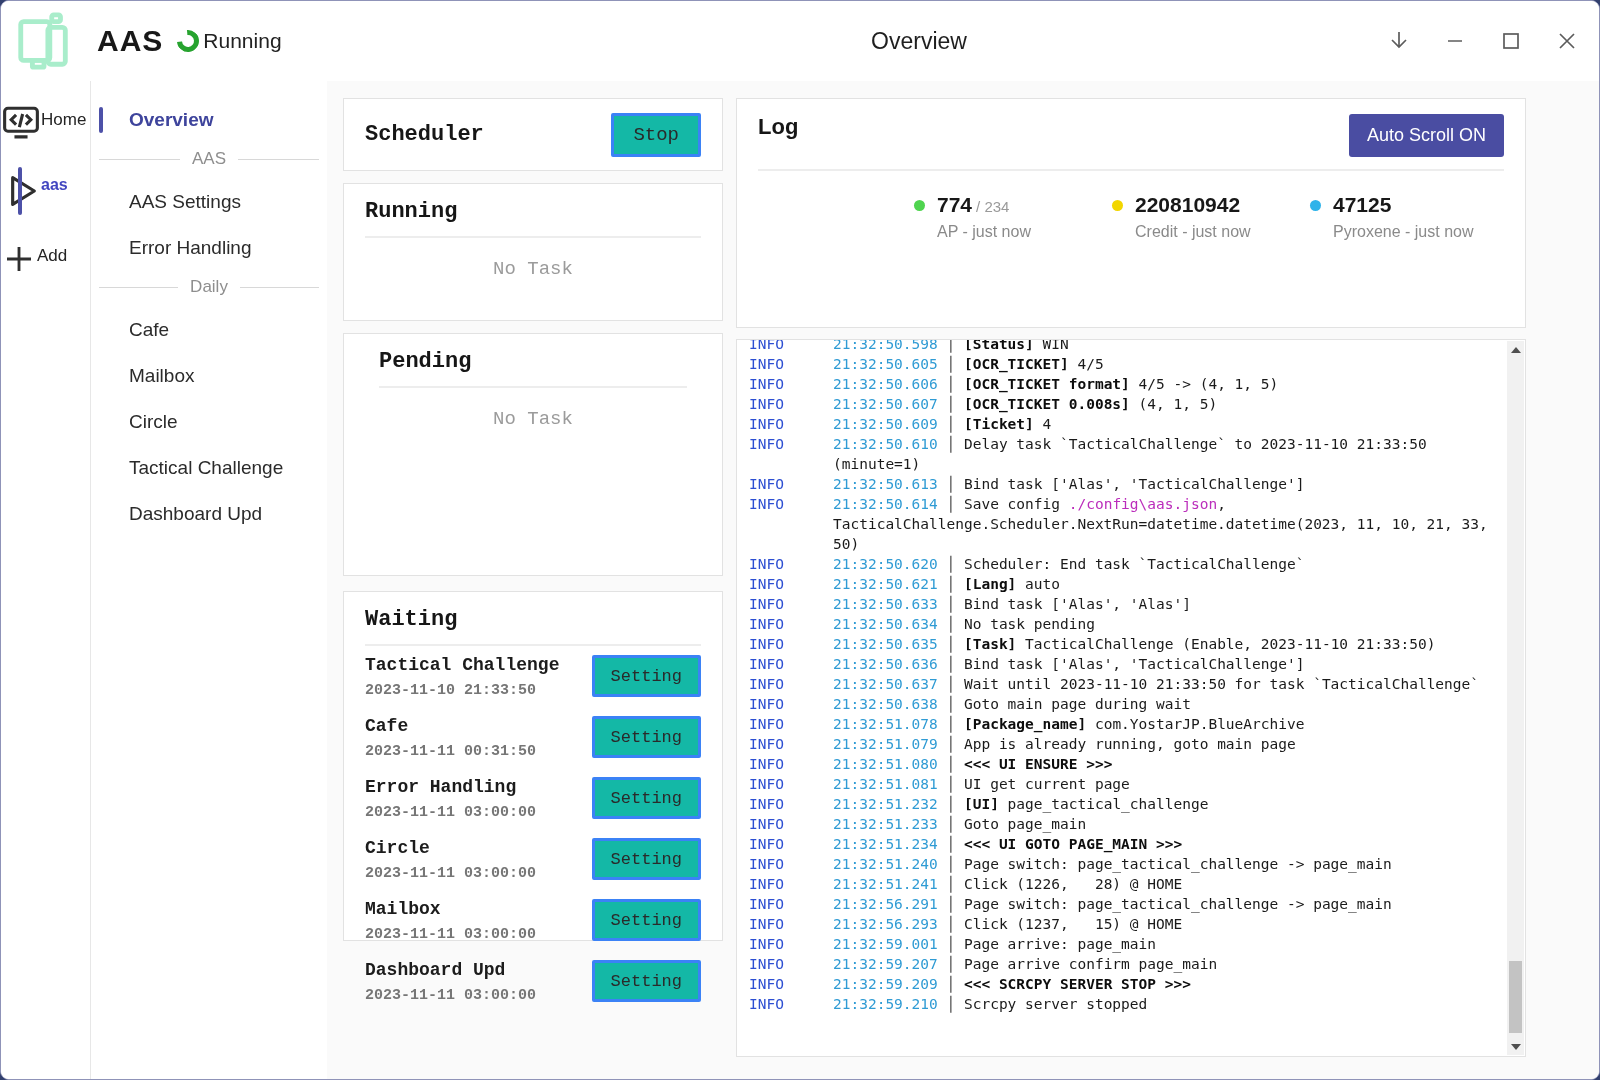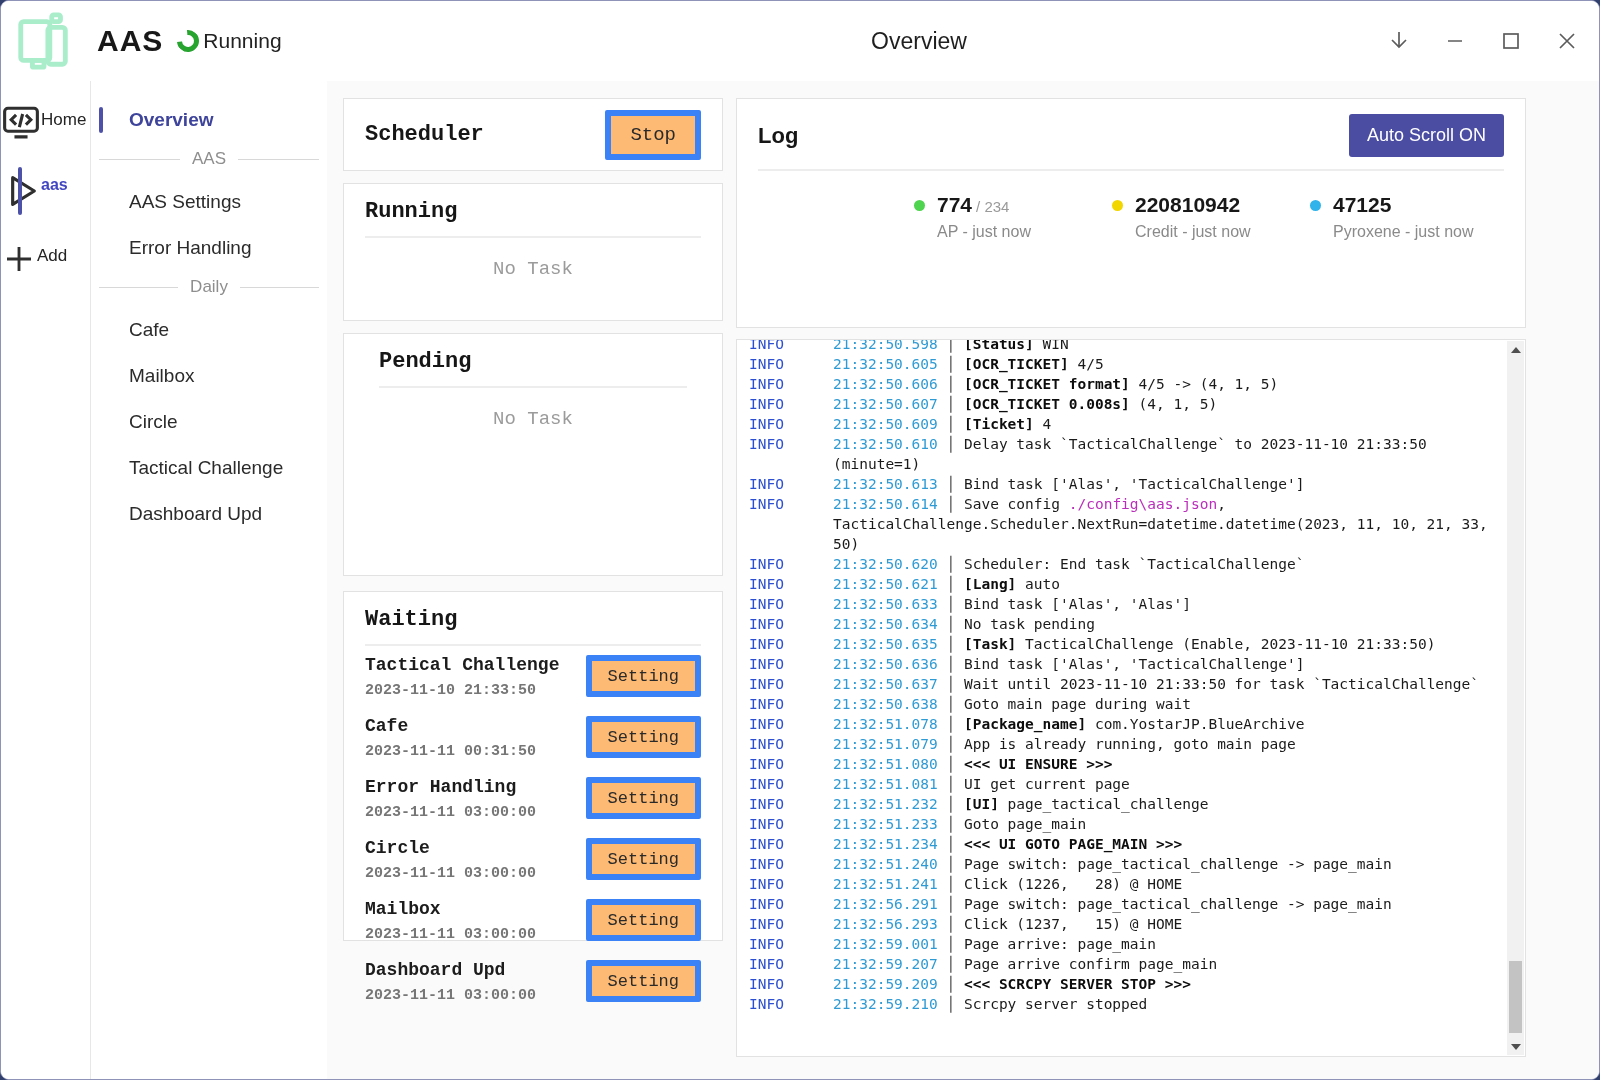--- a/index.html
+++ b/index.html
@@ -37,34 +37,34 @@
   .nav-divider{display:flex;align-items:center;margin:10px 8px 14px 8px;}
   .nav-divider .line{flex:1;height:1px;background:#d8d8d8;}
   .nav-divider .dlabel{margin:0 12px;font-size:17px;color:#8e8e8e;}
   
   .content{flex:1;background:#fafafa;padding:17px 0 0 16px;display:flex;min-width:0;}
   .col-left{width:380px;flex:0 0 380px;display:flex;flex-direction:column;font-family:Liberation Mono, monospace;}
   .col-right{width:790px;flex:0 0 790px;margin-left:13px;display:flex;flex-direction:column;}
   .card{background:#fff;border:1px solid #e2e2e2;}
   .card-title{font-size:22px;font-weight:600;color:#161616;}
   .card-divider{height:2px;background:#ededed;margin-top:12px;}
-  .btn-outline{background:#fdba74;border:6px solid #3b82f6;border-radius:2px;font-size:19px;color:#2a2a2a;padding:8px 19px;font-family:inherit;cursor:default;}
+  .btn-outline{background:#14b8a6;border:3px solid #3b82f6;border-radius:2px;font-size:19px;color:#2a2a2a;padding:8px 19px;font-family:inherit;cursor:default;}
   .empty-text{text-align:center;color:#9b9b9b;font-size:19px;margin-top:20px;}
   
   .card-scheduler{height:73px;display:flex;align-items:center;justify-content:space-between;padding:0 21px;}
   .card-running{height:138px;margin-top:12px;padding:15px 21px;}
   .card-pending{height:243px;margin-top:12px;padding:15px 35px;}
   .card-waiting{height:350px;margin-top:15px;padding:15px 21px;}
   .task-row{display:flex;justify-content:space-between;margin-top:9px;height:52px;}
   .task-name{font-size:18px;font-weight:bold;color:#1c1c1c;}
   .task-time{font-size:15px;font-weight:bold;color:#767676;margin-top:7px;}
   .task-row .btn-outline{font-size:17px;padding:6px 16px;height:42px;align-self:flex-start;}
   
   .card-log{height:230px;padding:15px 21px;}
-  .log-head{display:flex;align-items:center;justify-content:space-between;gap:28px;}
+  .log-head{display:flex;align-items:flex-start;justify-content:space-between;gap:28px;}
   .btn-accent{background:#4a4da2;color:#fff;border:none;border-radius:3px;font-size:18px;padding:11px 18px;font-family:inherit;cursor:default;}
   .stats-row{display:flex;margin-top:22px;justify-content:flex-end;}
   .stat{width:198px;display:flex;}
   .stat-dot{width:11px;height:11px;border-radius:50%;margin:7px 12px 0 4px;flex:0 0 11px;}
   .stat-value{font-size:21px;font-weight:bold;color:#181818;}
   .stat-extra{font-size:15px;color:#9a9a9a;font-weight:normal;margin-left:4px;}
   .stat-label{font-size:16px;color:#8a8a8a;margin-top:6px;}
   
   .log-panel{height:718px;margin-top:11px;position:relative;padding:2px 36px 8px 12px;overflow:hidden;
     font-family:"DejaVu Sans Mono",monospace;font-size:14.5px;line-height:20px;color:#1a1a1a;}

